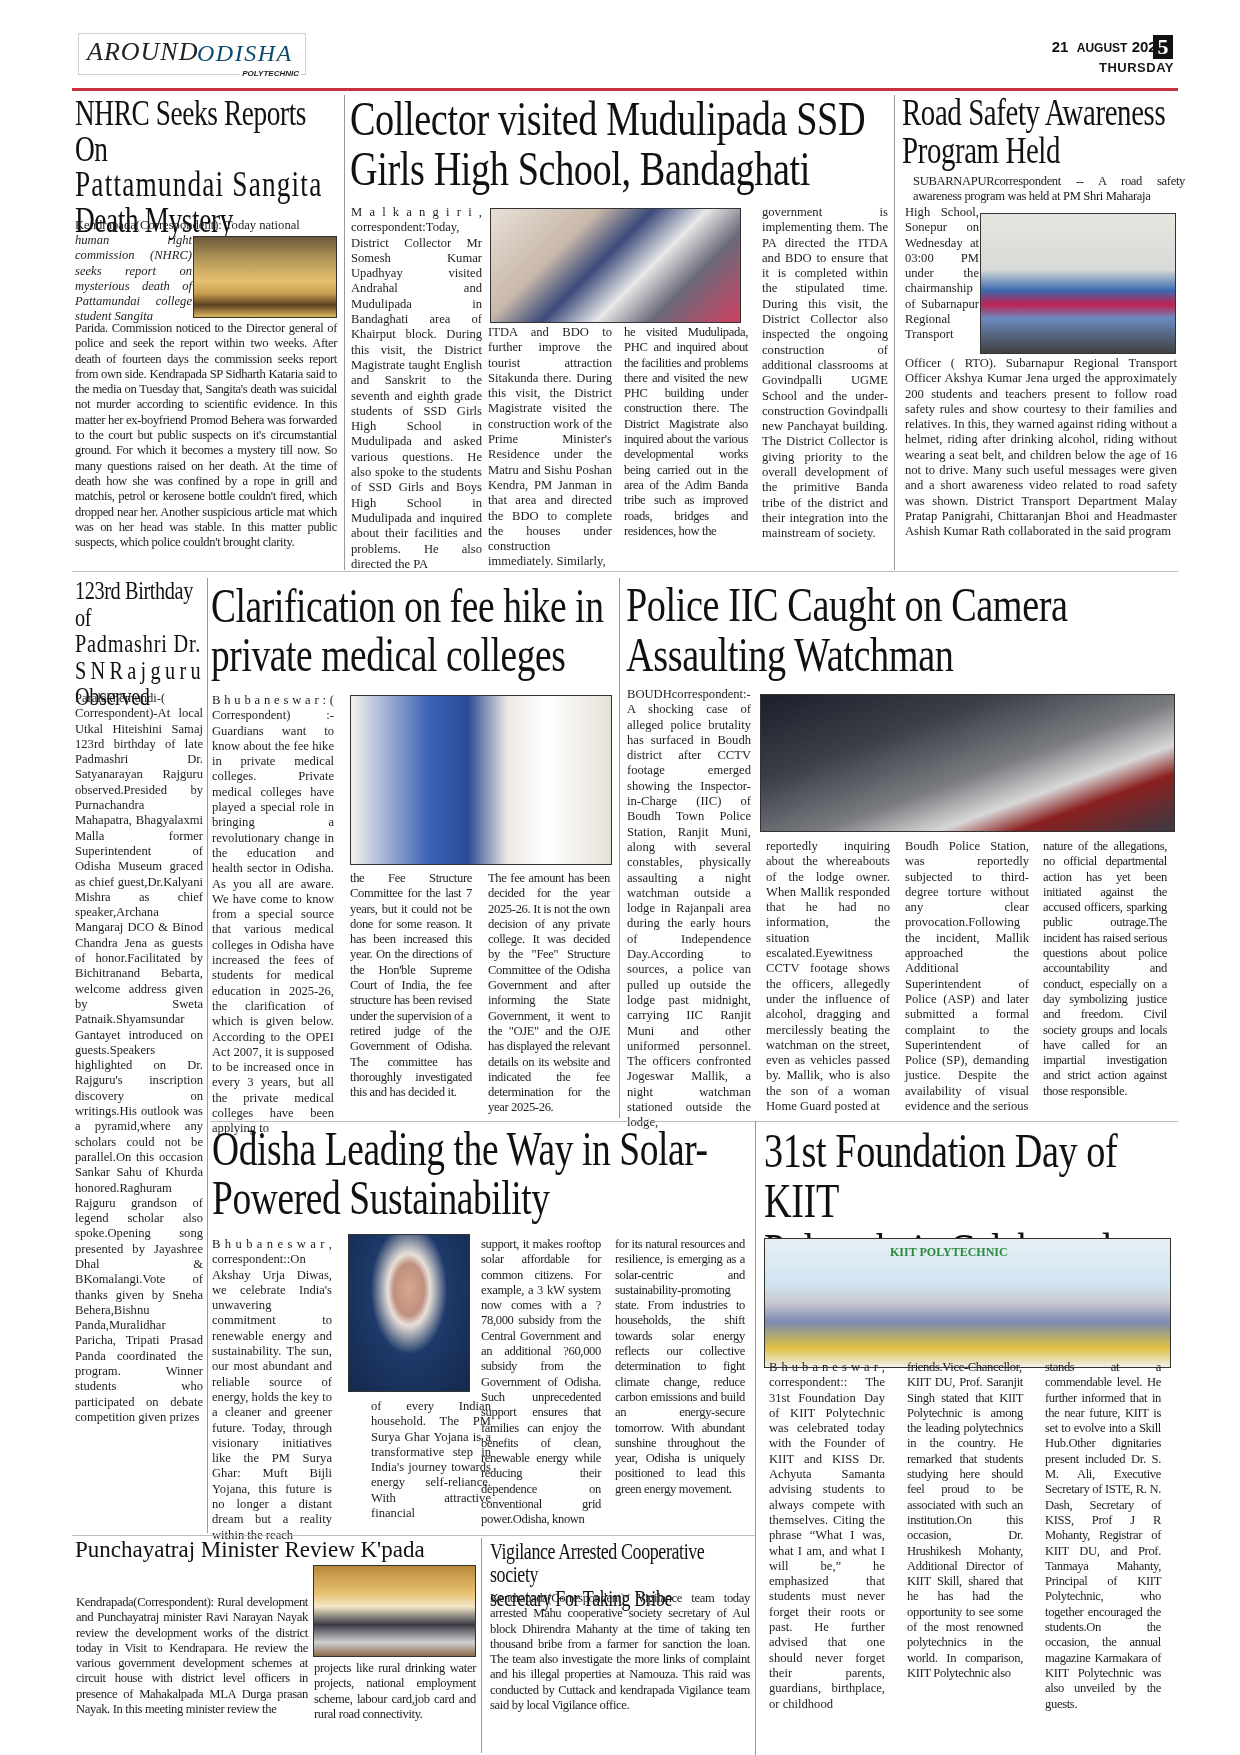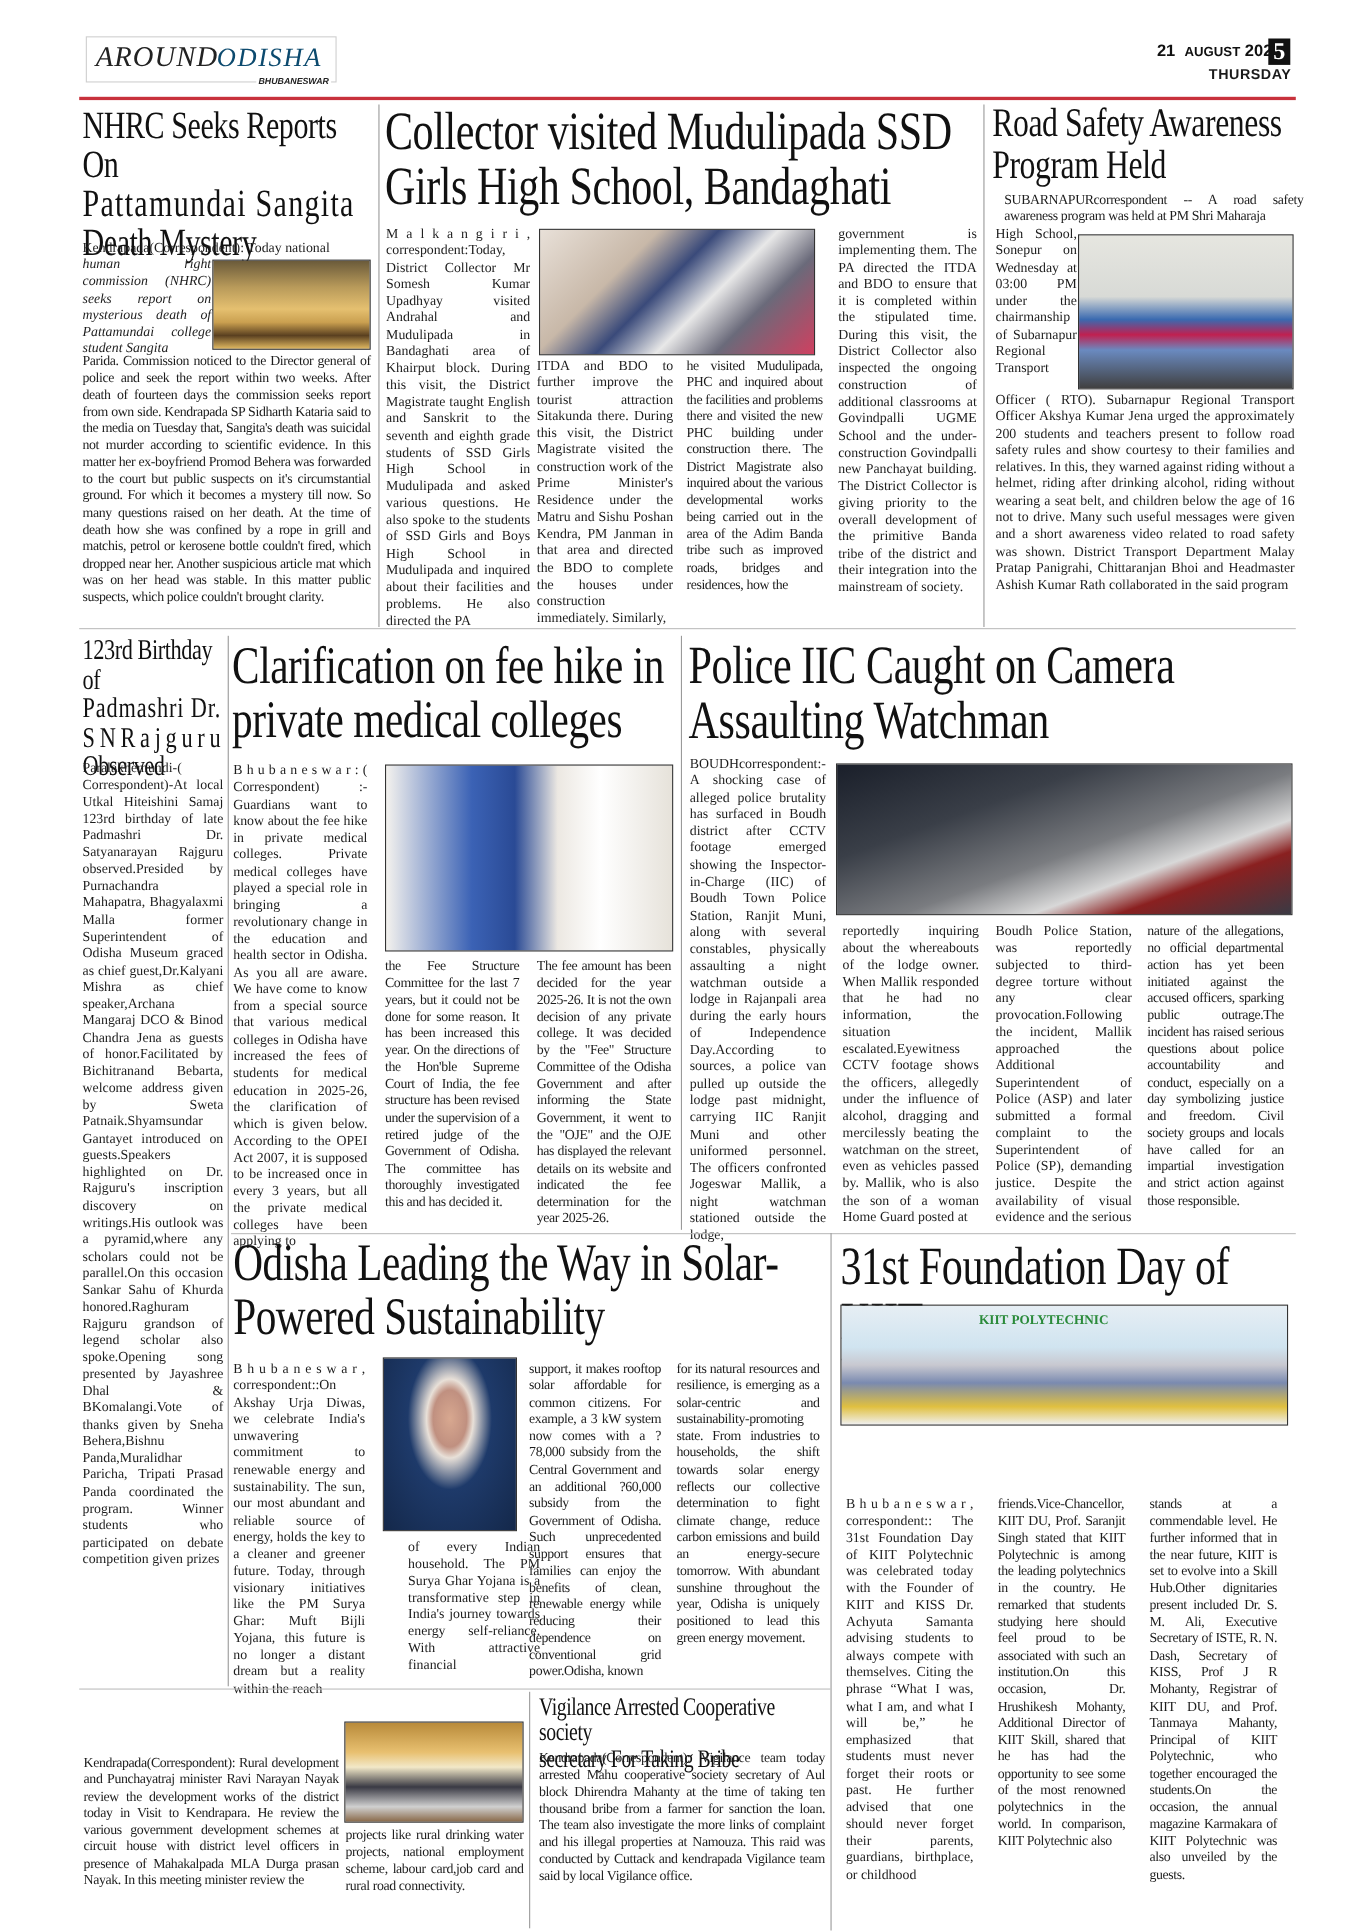--- a/index.html
+++ b/index.html
@@ -37,21 +37,21 @@
   .ph-panchayat { background: linear-gradient(180deg, #b88a3a 0%, #e8c070 30%, #f2e8c8 45%, #3a3a44 65%, #d0d0d0 85%, #8a6a4a 100%); }
 
   .ph-label { position:absolute; font-family: "Liberation Serif", serif; font-weight:bold; color:#2a8a3a; font-size:12px; }
 </style>
 </head>
 <body>
 
 <div class="abs masthead-logo">
   <span class="logo-around">AROUND</span>
   <span class="logo-odisha">ODISHA</span>
-  <span class="logo-city">BHUBANESWAR</span>
+  <span class="logo-city">POLYTECHNIC</span>
 </div>
 
 <div class="abs date-line" style="right:75px;">
   <span>21</span>&nbsp;
   <span class="month">AUGUST</span>
   <span>2025</span>
 </div>
 <div class="abs page-box">5</div>
 <div class="abs weekday">THURSDAY</div>
 <div class="abs red-rule"></div>
@@ -133,30 +133,31 @@
 <div class="abs body-text" style="left:347px; top:1399px; width:120px;margin-left:24px;">of every Indian household. The PM Surya Ghar Yojana is a transformative step in India's journey towards energy self-reliance. With attractive financial</div>
 <div class="abs body-text tight" style="left:481px; top:1237px; width:120px;">support, it makes rooftop solar affordable for common citizens. For example, a 3 kW system now comes with a ?78,000 subsidy from the Central Government and an additional ?60,000 subsidy from the Government of Odisha. Such unprecedented support ensures that families can enjoy the benefits of clean, renewable energy while reducing their dependence on conventional grid power.Odisha, known</div>
 <div class="abs body-text tight" style="left:615px; top:1237px; width:130px;">for its natural resources and resilience, is emerging as a solar-centric and sustainability-promoting state. From industries to households, the shift towards solar energy reflects our collective determination to fight climate change, reduce carbon emissions and build an energy-secure tomorrow. With abundant sunshine throughout the year, Odisha is uniquely positioned to lead this green energy movement.</div>
 
 <div class="abs rule-v" style="left:755px; top:1121px; height:635px;"></div>
 
 <div class="abs headline hl-condensed" style="left:764px; top:1126px; width:560px; font-size:49px;">
   <div>31st Foundation Day of KIIT</div>
   <div>Polytechnic Celebrated</div>
 </div>
-<div class="abs photo ph-kiit" style="left:764px; top:1186px; width:407px; height:110px; position:absolute;padding-left:13px;">
+<div class="abs photo ph-kiit" style="left:764px; top:1238px; width:407px; height:130px; position:absolute;padding-left:13px;">
   <span class="ph-label" style="left:125px; top:6px;">KIIT POLYTECHNIC</span>
 </div>
 <div class="abs body-text" style="left:769px; top:1360px; width:116px;">B h u b a n e s w a r , correspondent:: The 31st Foundation Day of KIIT Polytechnic was celebrated today with the Founder of KIIT and KISS Dr. Achyuta Samanta advising students to always compete with themselves. Citing the phrase “What I was, what I am, and what I will be,” he emphasized that students must never forget their roots or past. He further advised that one should never forget their parents, guardians, birthplace, or childhood</div>
 <div class="abs body-text tight" style="left:907px; top:1360px; width:116px;">friends.Vice-Chancellor, KIIT DU, Prof. Saranjit Singh stated that KIIT Polytechnic is among the leading polytechnics in the country. He remarked that students studying here should feel proud to be associated with such an institution.On this occasion, Dr. Hrushikesh Mohanty, Additional Director of KIIT Skill, shared that he has had the opportunity to see some of the most renowned polytechnics in the world. In comparison, KIIT Polytechnic also</div>
 <div class="abs body-text tight" style="left:1045px; top:1360px; width:116px;">stands at a commendable level. He further informed that in the near future, KIIT is set to evolve into a Skill Hub.Other dignitaries present included Dr. S. M. Ali, Executive Secretary of ISTE, R. N. Dash, Secretary of KISS, Prof J R Mohanty, Registrar of KIIT DU, and Prof. Tanmaya Mahanty, Principal of KIIT Polytechnic, who together encouraged the students.On the occasion, the annual magazine Karmakara of KIIT Polytechnic was also unveiled by the guests.</div>
 
 <div class="abs rule-h" style="left:72px; top:1535px; width:683px;"></div>
 
 <div class="abs headline" style="left:75px; top:1538px; width:420px; font-size:23px; letter-spacing:0;">
+  <div style="font-size:23px;">Punchayatraj Minister Review K'pada</div>
 </div>
 <div class="abs body-text tight" style="left:76px; top:1595px; width:232px;">Kendrapada(Correspondent): Rural development and Punchayatraj minister Ravi Narayan Nayak review the development works of the district today in Visit to Kendrapara. He review the various government development schemes at circuit house with district level officers in presence of Mahakalpada MLA Durga prasan Nayak. In this meeting minister review the</div>
 <div class="abs photo ph-panchayat" style="left:313px; top:1565px; width:163px; height:92px;"></div>
 <div class="abs body-text tight" style="left:314px; top:1661px; width:162px;">projects like rural drinking water projects, national employment scheme, labour card,job card and rural road connectivity.</div>
 
 <div class="abs rule-v" style="left:481px; top:1538px; height:215px;"></div>
 
 <div class="abs headline hl-condensed" style="left:490px; top:1540px; width:340px; font-size:23px;">
   <div>Vigilance Arrested Cooperative society</div>
   <div>secretary For Taking Bribe</div>

